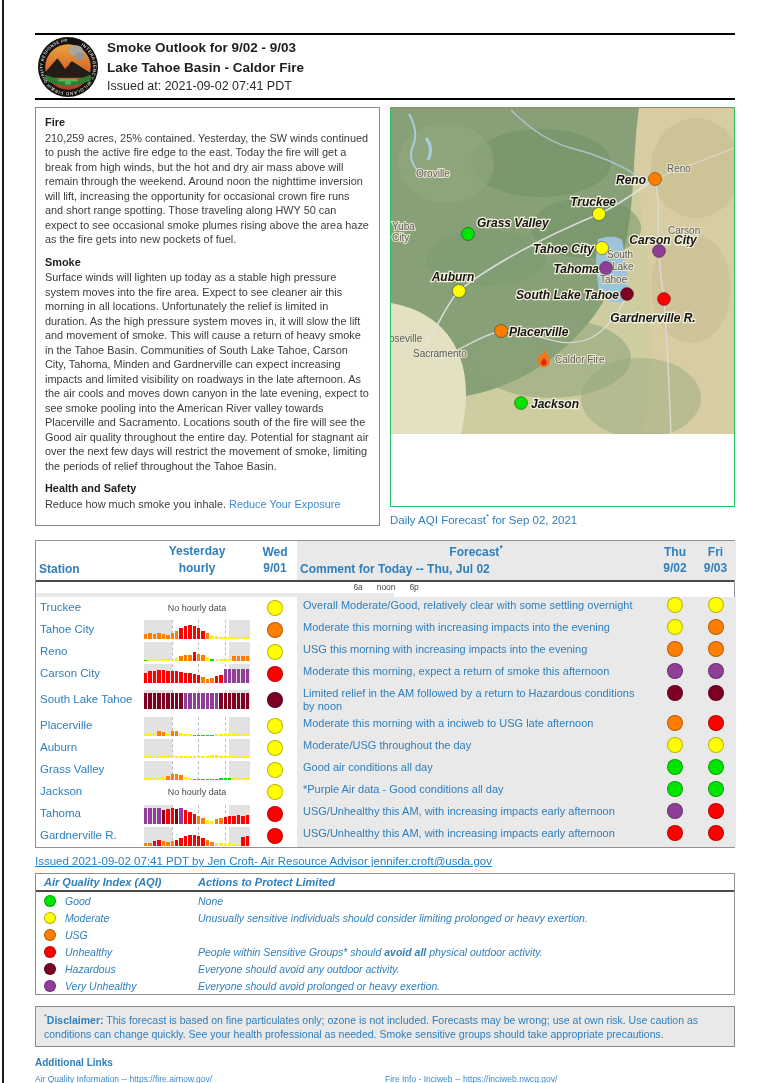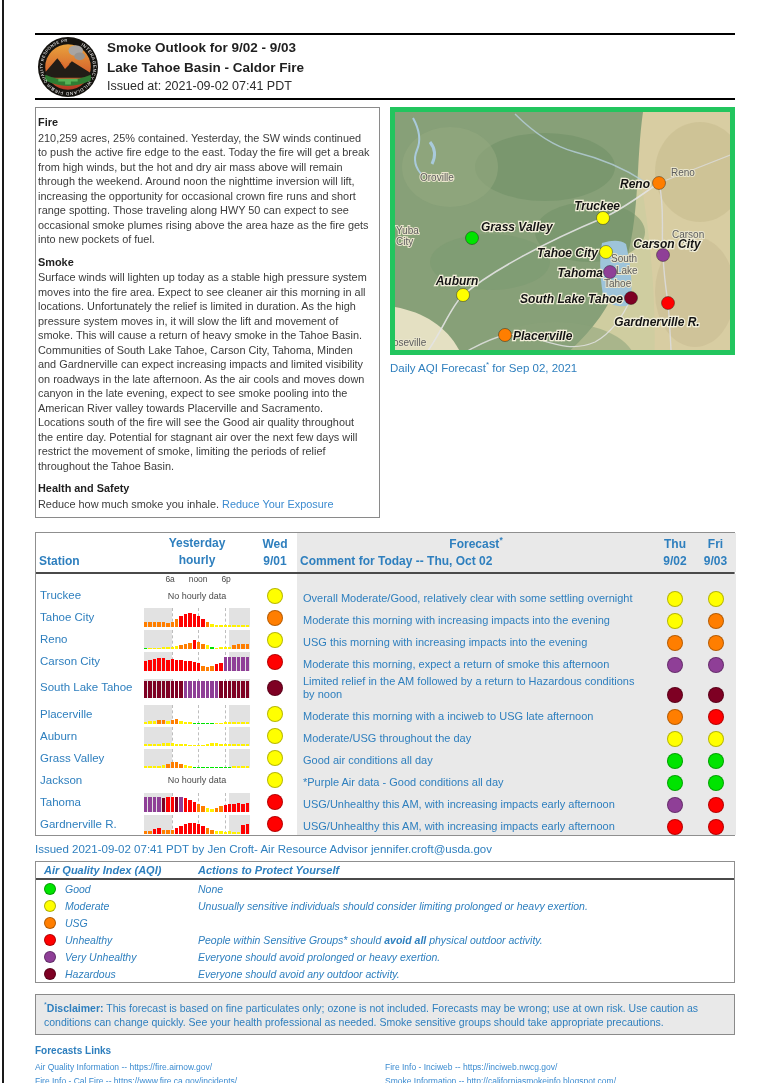--- a/index.html
+++ b/index.html
@@ -14,57 +14,57 @@
   
   .hdr { border-top:2px solid #000; border-bottom:2px solid #000; padding:3px 0; display:flex; align-items:center; position:relative; }
   .logo { width:62px; height:62px; margin:-6px 8px -6px 2px; flex:0 0 auto; }
   .hdr-text { line-height:1.45; }
   .hdr-title, .hdr-sub { font-weight:bold; font-size:13.5px; color:#1f1f1f; }
   .hdr-issued { font-size:12.5px; color:#2b2b2b; }
 
   
   .main { display:flex; margin-top:7px; gap:10px; }
   .textbox {
-    width:345px; border:1px solid #8a8a8a; padding:7px 9px 6px 2px;
+    width:345px; border:1px solid #8a8a8a; padding:7px 9px 6px 9px;
     font-size:10.9px; line-height:1.33; color:#3c3c3c;
   }
   .textbox h3 { font-size:10.9px; font-weight:bold; color:#1f1f1f; margin:8px 0 1px 0; }
   .textbox h3:first-child { margin-top:0; }
   .link { color:#3b8bd0; text-decoration:none; cursor:pointer; }
   .rightcol { width:345px; }
-  .mapwrap { width:345px; height:248px; border:5px solid #22c55e; overflow:hidden;text-align:right; }
+  .mapwrap { width:345px; height:400px; border:1px solid #22c55e; overflow:hidden;text-align:right; }
   .map-caption { font-size:11.5px; color:#2e7fbe; margin-top:5px; }
   sup { font-size:70%; }
 
   
   .ftable { margin-top:14px; border:1px solid #8f8f8f; font-size:11px; }
   .t-head { display:flex; font-weight:bold; color:#2e7fbe; font-size:12px; border-bottom:2px solid #4a4a4a; }
   .t-head > div { padding:2px 3px; line-height:1.4; }
   .t-row { display:flex; align-items:center; min-height:22px; }
   .col-station { width:105px; flex:0 0 auto; padding-left:4px; }
   .col-hourly  { width:112px; flex:0 0 auto; position:relative; }
   .col-wed     { width:44px;  flex:0 0 auto; display:flex; justify-content:center; }
   .col-comment { width:358px; flex:0 0 auto; padding:2px 6px; }
   .col-thu     { width:40px;  flex:0 0 auto; display:flex; justify-content:center; }
   .col-fri     { width:41px;  flex:0 0 auto; display:flex; justify-content:center; }
-  .gray-bg { background:#e9e9e9; align-self:stretch; display:flex; align-items:flex-end; }
+  .gray-bg { background:#e9e9e9; align-self:stretch; display:flex; align-items:flex-start; }
   .t-head .gray-bg { align-items:flex-start; }
   .station-name { color:#2e7fbe; font-size:11.5px; line-height:1.15; }
   .comment { color:#2e7fbe; font-size:11px; line-height:1.2; }
   .dot { width:16px; height:16px; border-radius:50%; border:1px solid rgba(0,0,0,.28); flex:0 0 auto; }
   .ticks { position:relative; height:11px; font-size:8.5px; color:#4a4a4a; }
   .ticks span { position:absolute; transform:translateX(-50%); top:0; }
   .chart { position:relative; width:106px; height:19px; margin:1px 3px; background:#fff; }
   .chart .night { position:absolute; top:0; bottom:0; background:#e2e2e2; }
   .chart .gl { position:absolute; top:0; bottom:0; width:0; border-left:1px dashed #bdbdbd; }
   .chart .bars { position:absolute; left:0; right:0; top:0; bottom:0; display:flex; align-items:flex-end; }
   .chart .bar { flex:1 1 auto; margin-right:1px; }
   .nodata { font-size:9px; color:#4a4a4a; text-align:center; width:106px; margin:0 3px; }
 
-  .issued-line { font-size:11.5px; color:#2e7fbe; margin:7px 0 6px 0; }
+  .issued-line { font-size:11.5px; color:#2e7fbe; margin:7px 0 6px 0;text-decoration:underline; }
 
   
   .legend { border:1px solid #8f8f8f; font-size:10.5px;font-style:italic; }
   .lg-head { display:flex; font-weight:bold; color:#2e7fbe; font-size:11px; border-bottom:2px solid #4a4a4a; padding:2px 0; }
   .lg-c1 { width:160px; flex:0 0 auto; padding-left:8px; display:flex; align-items:center; gap:9px; }
   .lg-c2 { flex:1; padding-left:2px; }
   .lg-row { display:flex; align-items:center; height:17px; color:#2e7fbe; }
   .lg-dot { width:12px; height:12px; border-radius:50%; border:1px solid rgba(0,0,0,.3); flex:0 0 auto; }
 
   
@@ -211,33 +211,33 @@
       <div class="col-hourly" style="text-align:center;">
         <div>Yesterday</div>
         <div>hourly</div>
       </div>
       <div class="col-wed" style="flex-direction:column;align-items:center;">
         <div>Wed</div>
         <div>9/01</div>
       </div>
       <div class="col-comment gray-bg" style="display:block;">
         <div style="text-align:center;"><span>Forecast</span><sup>*</sup></div>
-        <div>Comment for Today -- Thu, Oct 02</div>
+        <div>Comment for Today -- Thu, Jul 02</div>
       </div>
       <div class="col-thu gray-bg" style="flex-direction:column;align-items:center;">
         <div>Thu</div>
         <div>9/02</div>
       </div>
       <div class="col-fri gray-bg" style="flex-direction:column;align-items:center;">
         <div>Fri</div>
         <div>9/03</div>
       </div>
     </div>
     <div id="forecast-rows">
-        <div class="t-row" style="min-height: 11px;">
+        <div class="t-row" style="min-height: 11px; flex-direction: column;">
           <div class="col-station"></div>
           <div class="col-hourly ticks">
             <span style="left: 26%;">6a</span>
             <span style="left: 51%;">noon</span>
             <span style="left: 76%;">6p</span>
           </div>
           <div class="col-wed"></div>
           <div class="col-comment gray-bg"></div>
           <div class="col-thu gray-bg"></div>
           <div class="col-fri gray-bg"></div>
@@ -729,21 +729,21 @@
           </div>
         </div>
       </div>
   </div>
 
   <div class="issued-line">Issued 2021-09-02 07:41 PDT by Jen Croft- Air Resource Advisor jennifer.croft@usda.gov</div>
 
   <div class="legend">
     <div class="lg-head">
       <div class="lg-c1">Air Quality Index (AQI)</div>
-      <div class="lg-c2">Actions to Protect Yourself</div>
+      <div class="lg-c2">Actions to Protect Limited</div>
     </div>
     <div id="legend-rows">
         <div class="lg-row">
           <div class="lg-c1">
             <div class="lg-dot" style="background: rgb(0, 228, 0);"></div>
             <span>Good</span>
           </div>
           <div class="lg-c2"><span>None</span></div>
         </div>
         <div class="lg-row">
@@ -761,41 +761,41 @@
         </div>
         <div class="lg-row">
           <div class="lg-c1">
             <div class="lg-dot" style="background: rgb(255, 0, 0);"></div>
             <span>Unhealthy</span>
           </div>
           <div class="lg-c2"><span>People within Sensitive Groups* should </span><b>avoid all</b><span> physical outdoor activity.</span></div>
         </div>
         <div class="lg-row">
           <div class="lg-c1">
+            <div class="lg-dot" style="background: rgb(126, 0, 35);"></div>
+            <span>Hazardous</span>
+          </div>
+          <div class="lg-c2"><span>Everyone should avoid any outdoor activity.</span></div>
+        </div>
+        <div class="lg-row">
+          <div class="lg-c1">
             <div class="lg-dot" style="background: rgb(143, 63, 151);"></div>
             <span>Very Unhealthy</span>
           </div>
           <div class="lg-c2"><span>Everyone should avoid prolonged or heavy exertion.</span></div>
-        </div>
-        <div class="lg-row">
-          <div class="lg-c1">
-            <div class="lg-dot" style="background: rgb(126, 0, 35);"></div>
-            <span>Hazardous</span>
-          </div>
-          <div class="lg-c2"><span>Everyone should avoid any outdoor activity.</span></div>
         </div>
       </div>
   </div>
 
   <div class="disclaimer">
     <sup>*</sup><b>Disclaimer:</b><span> This forecast is based on fine particulates only; ozone is not included. Forecasts may be wrong; use at own risk. Use caution as conditions can change quickly. See your health professional as needed. Smoke sensitive groups should take appropriate precautions.</span>
   </div>
 
   <div class="addl">
-    <div class="addl-h">Forecasts Links</div>
+    <div class="addl-h">Additional Links</div>
     <div class="linkcols">
       <div class="linkcol" id="links-left">
           <div class="link">Air Quality Information -- https://fire.airnow.gov/</div>
           <div class="link">Fire Info - Cal Fire  -- https://www.fire.ca.gov/incidents/</div>
         </div>
       <div class="linkcol" id="links-right">
           <div class="link">Fire Info - Inciweb  -- https://inciweb.nwcg.gov/</div>
           <div class="link">Smoke Information -- http://californiasmokeinfo.blogspot.com/</div>
         </div>
     </div>

